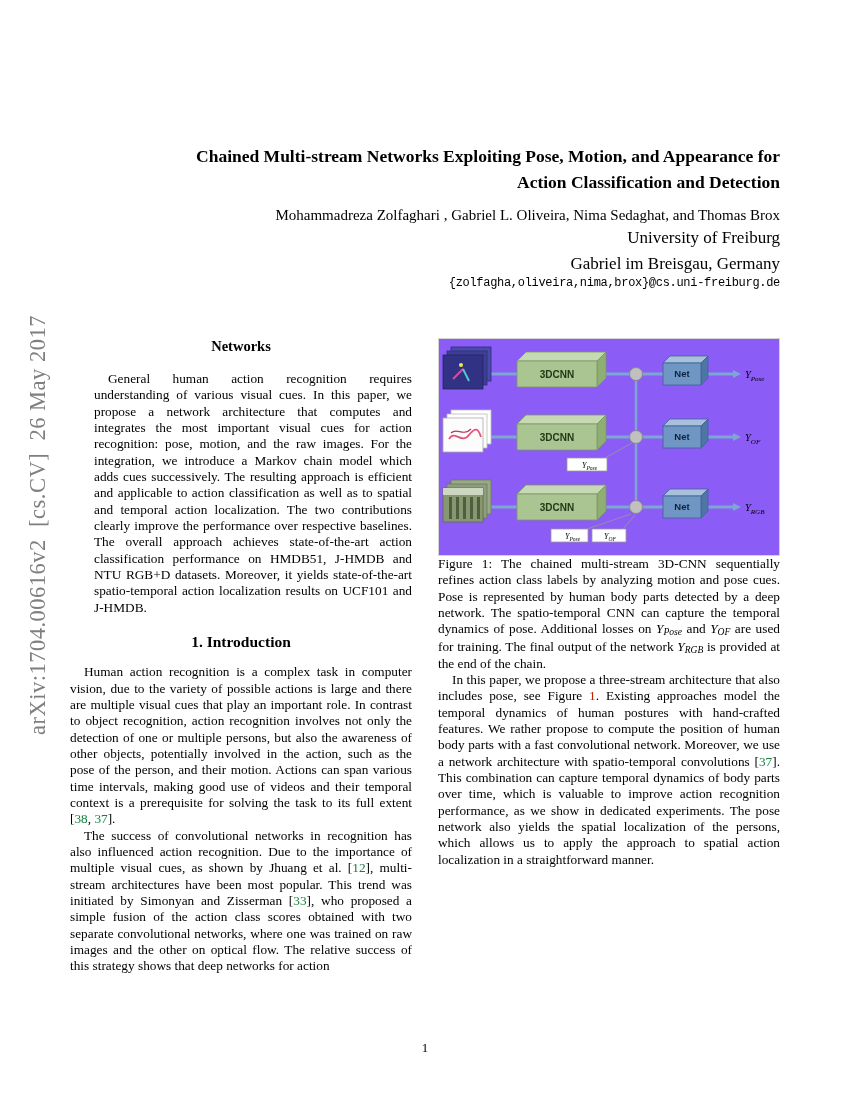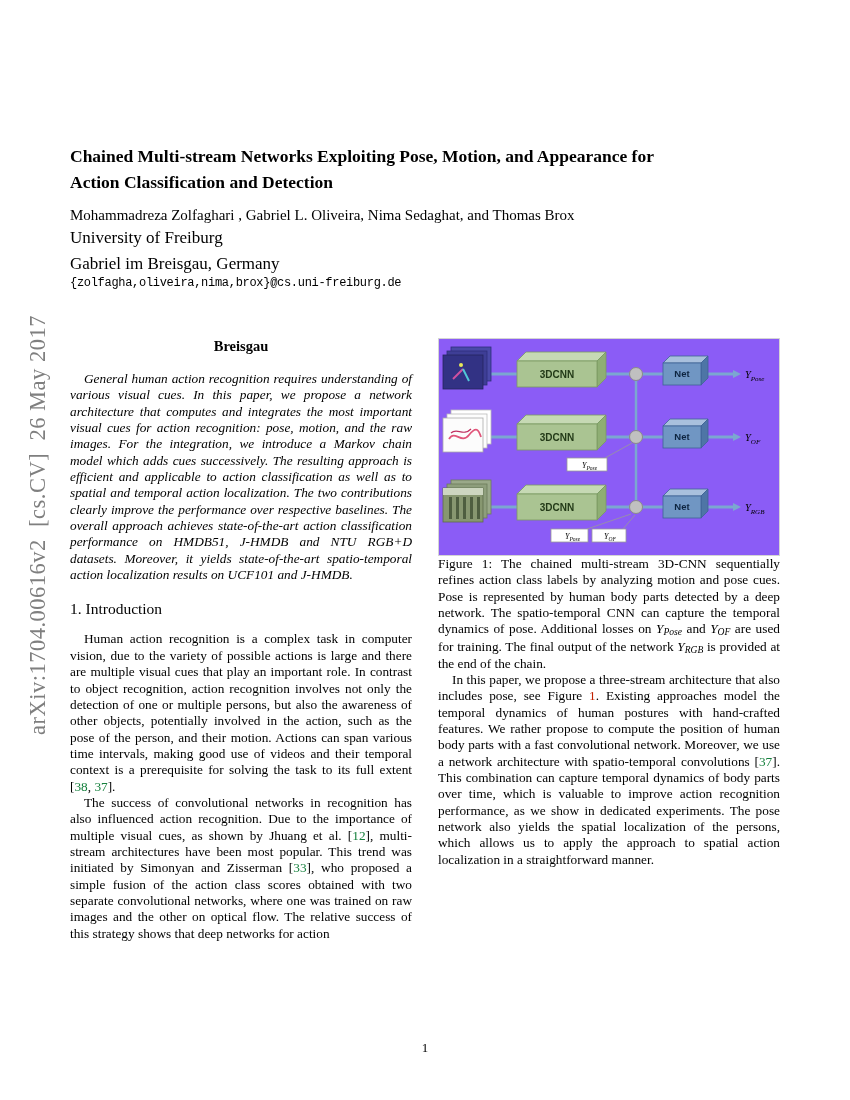--- a/index.html
+++ b/index.html
@@ -13,36 +13,36 @@
 
   
   .arxiv-stamp {
     position: absolute; top: 525px; left: 38px;
     transform: translate(-50%, -50%) rotate(-90deg);
     white-space: pre; font-size: 22.5px; color: #7f7f7f;
     letter-spacing: 0.5px;
   }
 
   
-  .paper-header { position: absolute; top: 144px; left: 70px; width: 710px; text-align: left; }
+  .paper-header { position: absolute; top: 144px; left: 70px; width: 710px; text-align: right; }
   .title { font-size: 17.5px; font-weight: bold; line-height: 1.48; }
   .authors { margin-top: 11px; font-size: 15px; }
   .affiliation { font-size: 17px; margin-top: 3px; line-height: 1.35; }
   .email { margin-top: 0; font-family: "Liberation Mono", monospace; font-size: 12px; letter-spacing: -0.3px; }
 
   
   .columns { position: absolute; top: 338px; left: 70px; width: 710px; display: flex; gap: 26px; }
   .col { width: 342px; }
 
   .abstract-heading { text-align: center; font-size: 14.5px; font-weight: bold; margin-bottom: 16px; }
   .abstract-text {
-    font-style: italic; font-size: 13.3px; line-height: 1.23;
-    text-align: justify; text-indent: 14px;
+    font-size: 13.3px; line-height: 1.23;
+    text-align: justify; text-indent: 14px; margin-left: 24px;
   }
-  .section-heading { font-size: 15.5px; font-weight: normal; margin-top: 17px; margin-bottom: 13px; }
+  .section-heading { font-size: 15.5px; font-weight: bold; margin-top: 17px; margin-bottom: 13px; text-align: center; }
   .body-par { font-size: 13.3px; line-height: 1.23; text-align: justify; }
   .indent { text-indent: 14px; }
 
   
   .figure1 { width: 342px; height: 218px; border: 1px solid #d4d4d4; background: #8b5cf6; }
   .fig-svg { width: 100%; height: 100%; display: block; }
   .caption { margin-top: 0; font-size: 13.3px; line-height: 1.23; text-align: justify; }
   .cont-par { margin-top: 36px; }
 
   
@@ -71,21 +71,21 @@
     </h1>
     <div class="authors">Mohammadreza Zolfaghari , Gabriel L. Oliveira, Nima Sedaghat, and Thomas Brox</div>
     <div class="affiliation">University of Freiburg</div>
     <div class="affiliation">Gabriel im Breisgau, Germany</div>
     <div class="email">{zolfagha,oliveira,nima,brox}@cs.uni-freiburg.de</div>
   </header>
 
   <div class="columns">
 
     <div class="col">
-      <h2 class="abstract-heading">Breisgau</h2>
+      <h2 class="abstract-heading">Networks</h2>
       <p class="abstract-text">General human action recognition requires understanding of various visual cues. In this paper, we propose a network architecture that computes and integrates the most important visual cues for action recognition: pose, motion, and the raw images. For the integration, we introduce a Markov chain model which adds cues successively. The resulting approach is efficient and applicable to action classification as well as to spatial and temporal action localization. The two contributions clearly improve the performance over respective baselines. The overall approach achieves state-of-the-art action classification performance on HMDB51, J-HMDB and NTU RGB+D datasets. Moreover, it yields state-of-the-art spatio-temporal action localization results on UCF101 and J-HMDB.</p>
       <h2 class="section-heading">1. Introduction</h2>
       <p class="body-par indent"><span>Human action recognition is a complex task in computer vision, due to the variety of possible actions is large and there are multiple visual cues that play an important role. In contrast to object recognition, action recognition involves not only the detection of one or multiple persons, but also the awareness of other objects, potentially involved in the action, such as the pose of the person, and their motion. Actions can span various time intervals, making good use of videos and their temporal context is a prerequisite for solving the task to its full extent [</span><span class="cite">38</span><span>, </span><span class="cite">37</span><span>].</span></p>
       <p class="body-par indent"><span>The success of convolutional networks in recognition has also influenced action recognition. Due to the importance of multiple visual cues, as shown by Jhuang et al. [</span><span class="cite">12</span><span>], multi-stream architectures have been most popular. This trend was initiated by Simonyan and Zisserman [</span><span class="cite">33</span><span>], who proposed a simple fusion of the action class scores obtained with two separate convolutional networks, where one was trained on raw images and the other on optical flow. The relative success of this strategy shows that deep networks for action</span></p>
     </div>
 
     <div class="col">
 
       <figure class="figure1">
         <svg class="fig-svg" viewBox="0 0 340 216">

